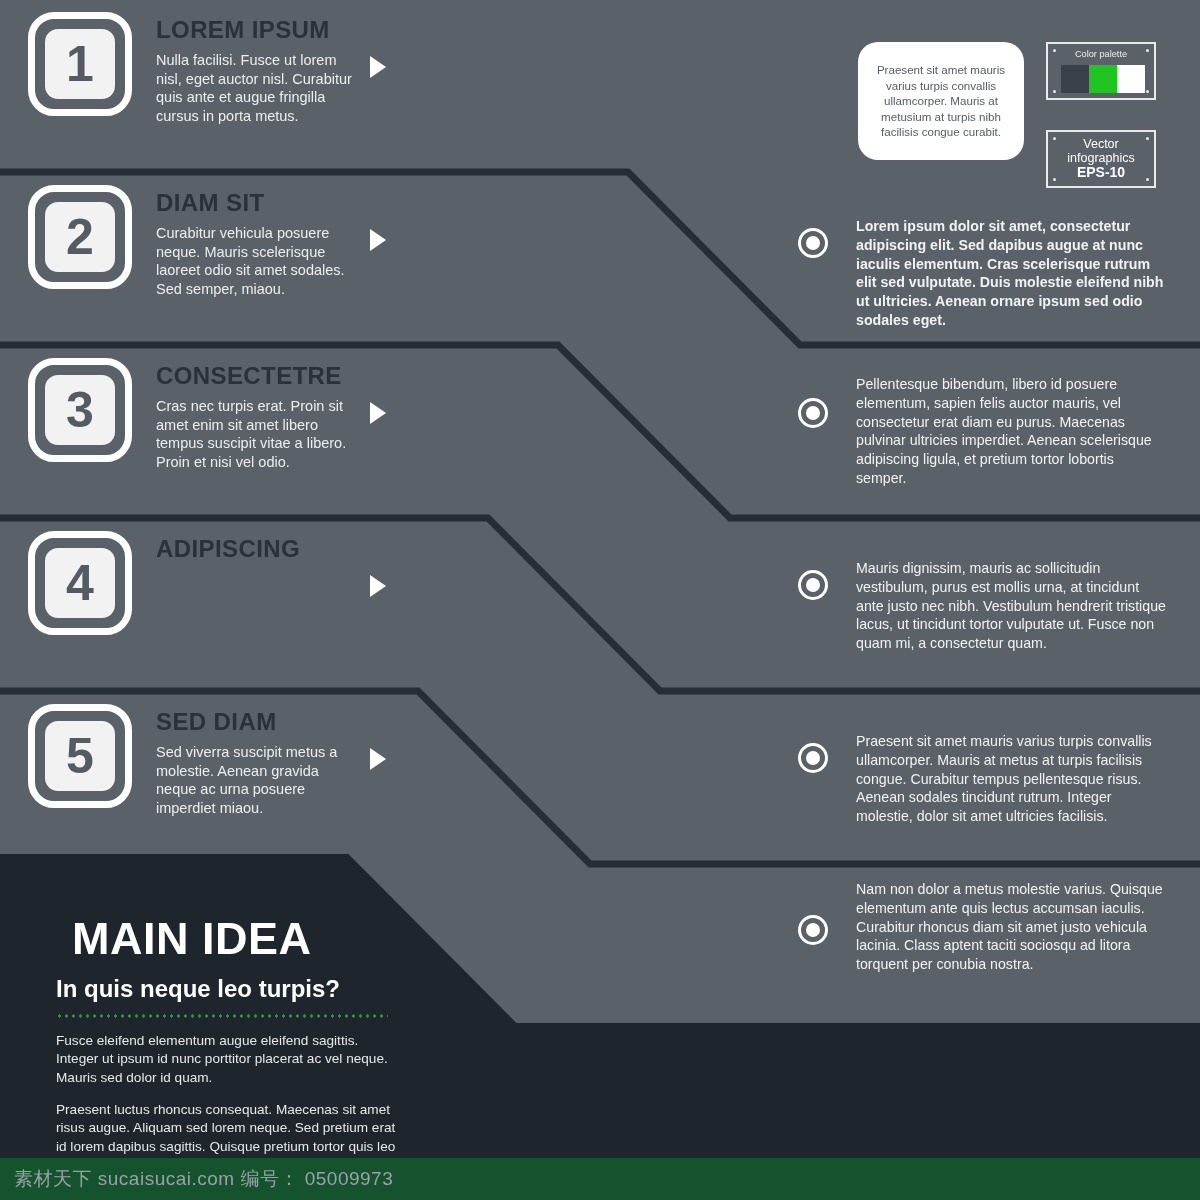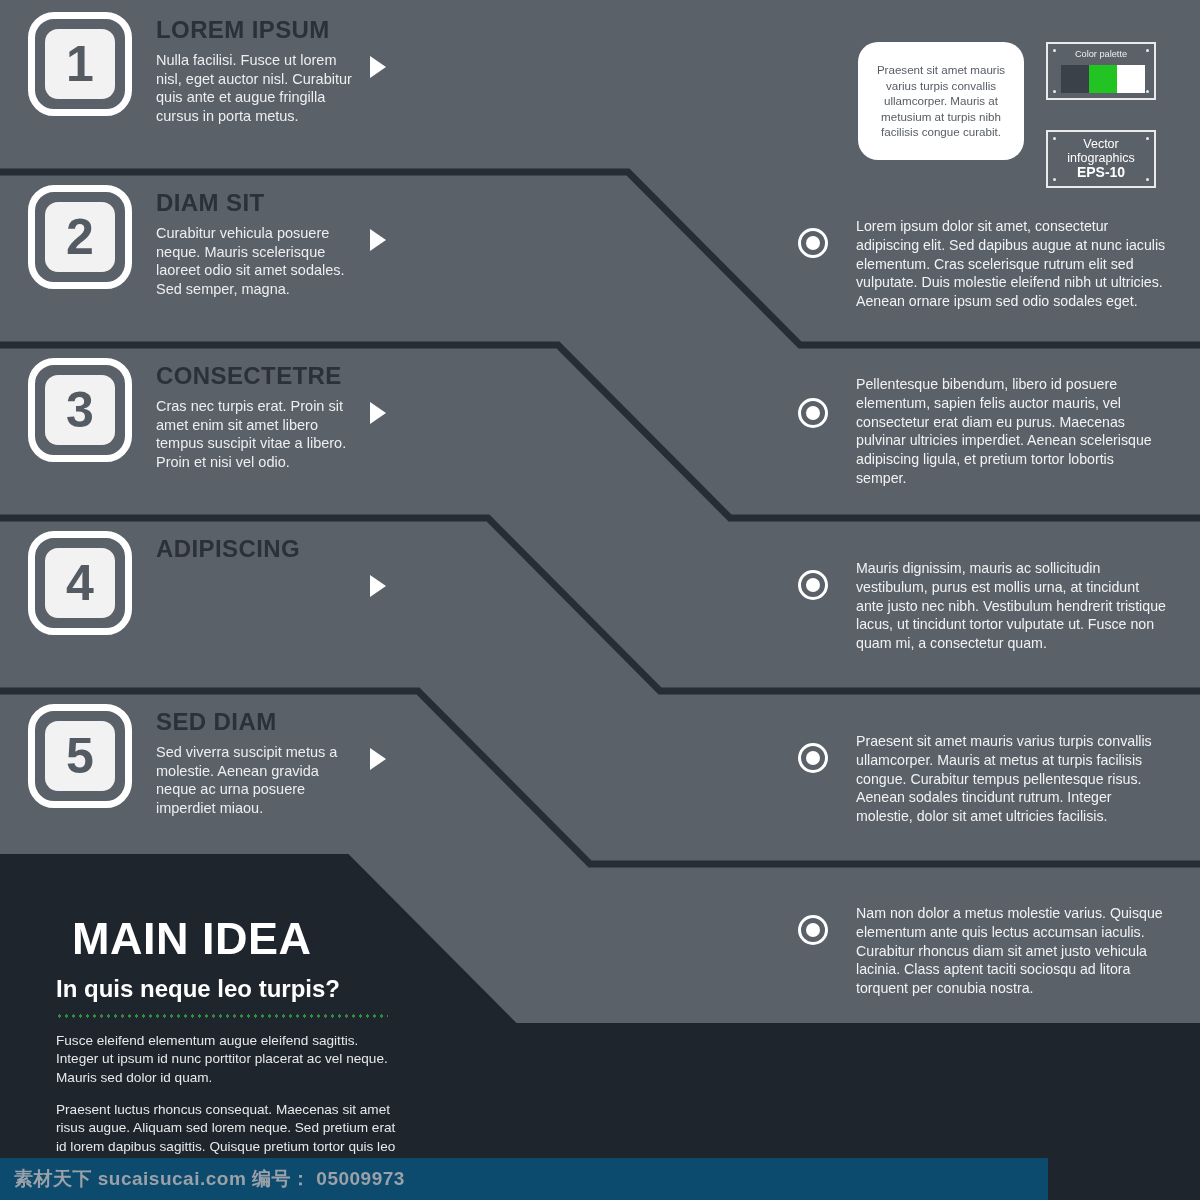--- a/index.html
+++ b/index.html
@@ -100,22 +100,22 @@
     margin-top:13px;width:332px;height:4px;
     background-image:radial-gradient(circle, #2f8f3f 1.6px, transparent 1.8px);
     background-size:7px 4px;background-repeat:repeat-x;
   }
   #main-idea .mp{
     color:#e7e9eb;font-size:13.6px;line-height:1.35;margin:14px 0 0 0;
   }
 
   
   #footer{
-    position:absolute;left:0;bottom:0;width:1048px;height:42px;
-    background:#0c4a6e;display:flex;align-items:center;font-weight:bold;
+    position:absolute;left:0;bottom:0;width:1200px;height:42px;
+    background:#14532d;display:flex;align-items:center;
   }
   #footer .wm{color:#9aa1a8;font-size:19px;margin-left:14px;letter-spacing:.5px;}
 </style>
 </head>
 <body>
 
 <div id="stage">
 
   <svg id="bg" viewBox="0 0 1200 1200" preserveAspectRatio="none">
     <rect x="0" y="0" width="1200" height="1200" fill="#5b6169"></rect>
@@ -142,21 +142,21 @@
     </div>
     <div class="arrow"></div>
   </div>
 
   <div class="row" style="top:173px;">
     <div class="badge">
       <div class="inner">2</div>
     </div>
     <div class="rowtext">
       <p class="rowtitle">DIAM SIT</p>
-      <p class="rowbody">Curabitur vehicula posuere neque. Mauris scelerisque laoreet odio sit amet sodales. Sed semper, magna.</p>
+      <p class="rowbody">Curabitur vehicula posuere neque. Mauris scelerisque laoreet odio sit amet sodales. Sed semper, miaou.</p>
     </div>
     <div class="arrow"></div>
   </div>
 
   <div class="row" style="top:346px;">
     <div class="badge">
       <div class="inner">3</div>
     </div>
     <div class="rowtext">
       <p class="rowtitle">CONSECTETRE</p>
@@ -182,41 +182,41 @@
     <div class="rowtext">
       <p class="rowtitle">SED DIAM</p>
       <p class="rowbody">Sed viverra suscipit metus a molestie. Aenean gravida neque ac urna posuere imperdiet miaou.</p>
     </div>
     <div class="arrow"></div>
   </div>
 
   <div class="bullet" style="top:228px;">
       <i></i>
     </div>
-  <p class="rpara" style="top:203px;">Lorem ipsum dolor sit amet, consectetur adipiscing elit. Sed dapibus augue at nunc iaculis elementum. Cras scelerisque rutrum elit sed vulputate. Duis molestie eleifend nibh ut ultricies. Aenean ornare ipsum sed odio sodales eget.</p>
+  <p class="rpara" style="top:203px;font-weight:bold;">Lorem ipsum dolor sit amet, consectetur adipiscing elit. Sed dapibus augue at nunc iaculis elementum. Cras scelerisque rutrum elit sed vulputate. Duis molestie eleifend nibh ut ultricies. Aenean ornare ipsum sed odio sodales eget.</p>
 
   <div class="bullet" style="top:398px;">
       <i></i>
     </div>
   <p class="rpara" style="top:361px;">Pellentesque bibendum, libero id posuere elementum, sapien felis auctor mauris, vel consectetur erat diam eu purus. Maecenas pulvinar ultricies imperdiet. Aenean scelerisque adipiscing ligula, et pretium tortor lobortis semper.</p>
 
   <div class="bullet" style="top:570px;">
       <i></i>
     </div>
   <p class="rpara" style="top:545px;">Mauris dignissim, mauris ac sollicitudin vestibulum, purus est mollis urna, at tincidunt ante justo nec nibh. Vestibulum hendrerit tristique lacus, ut tincidunt tortor vulputate ut. Fusce non quam mi, a consectetur quam.</p>
 
   <div class="bullet" style="top:743px;">
       <i></i>
     </div>
   <p class="rpara" style="top:718px;">Praesent sit amet mauris varius turpis convallis ullamcorper. Mauris at metus at turpis facilisis congue. Curabitur tempus pellentesque risus. Aenean sodales tincidunt rutrum. Integer molestie, dolor sit amet ultricies facilisis.</p>
 
   <div class="bullet" style="top:915px;">
       <i></i>
     </div>
-  <p class="rpara" style="top:890px;">Nam non dolor a metus molestie varius. Quisque elementum ante quis lectus accumsan iaculis. Curabitur rhoncus diam sit amet justo vehicula lacinia. Class aptent taciti sociosqu ad litora torquent per conubia nostra.</p>
+  <p class="rpara" style="top:866px;">Nam non dolor a metus molestie varius. Quisque elementum ante quis lectus accumsan iaculis. Curabitur rhoncus diam sit amet justo vehicula lacinia. Class aptent taciti sociosqu ad litora torquent per conubia nostra.</p>
 
   <div id="callout">
     <p>Praesent sit amet mauris varius turpis convallis ullamcorper. Mauris at metusium at turpis nibh facilisis congue curabit.</p>
   </div>
 
   <div class="plate" id="palette">
     <span class="screw tl"></span>
     <span class="screw tr"></span>
     <span class="screw bl"></span>
     <span class="screw br"></span>

